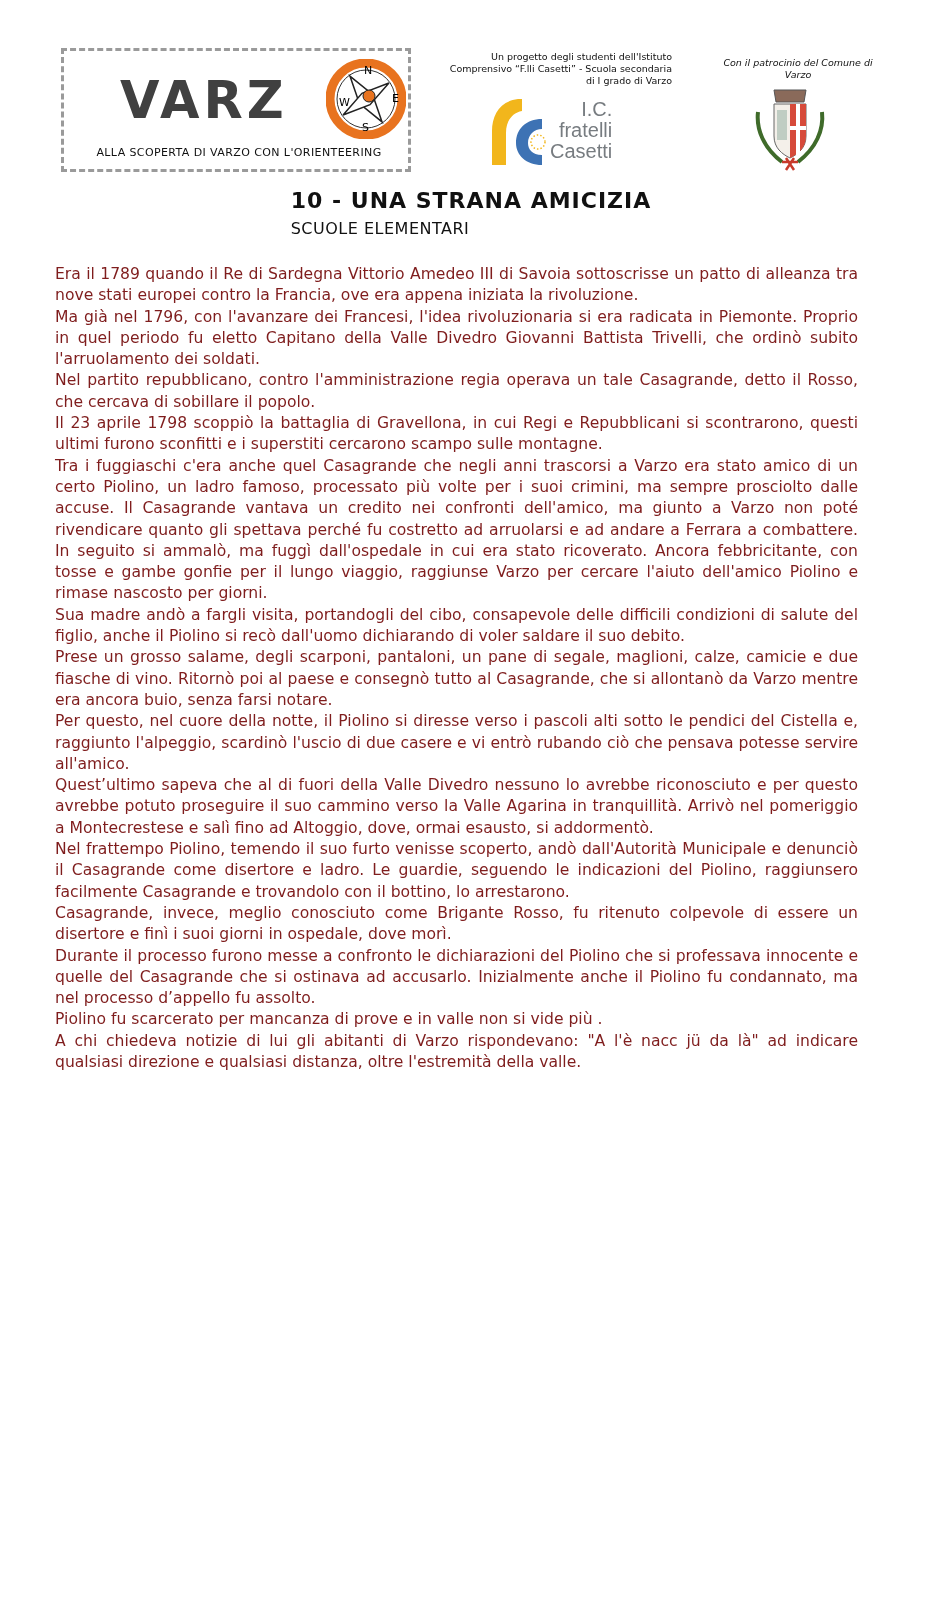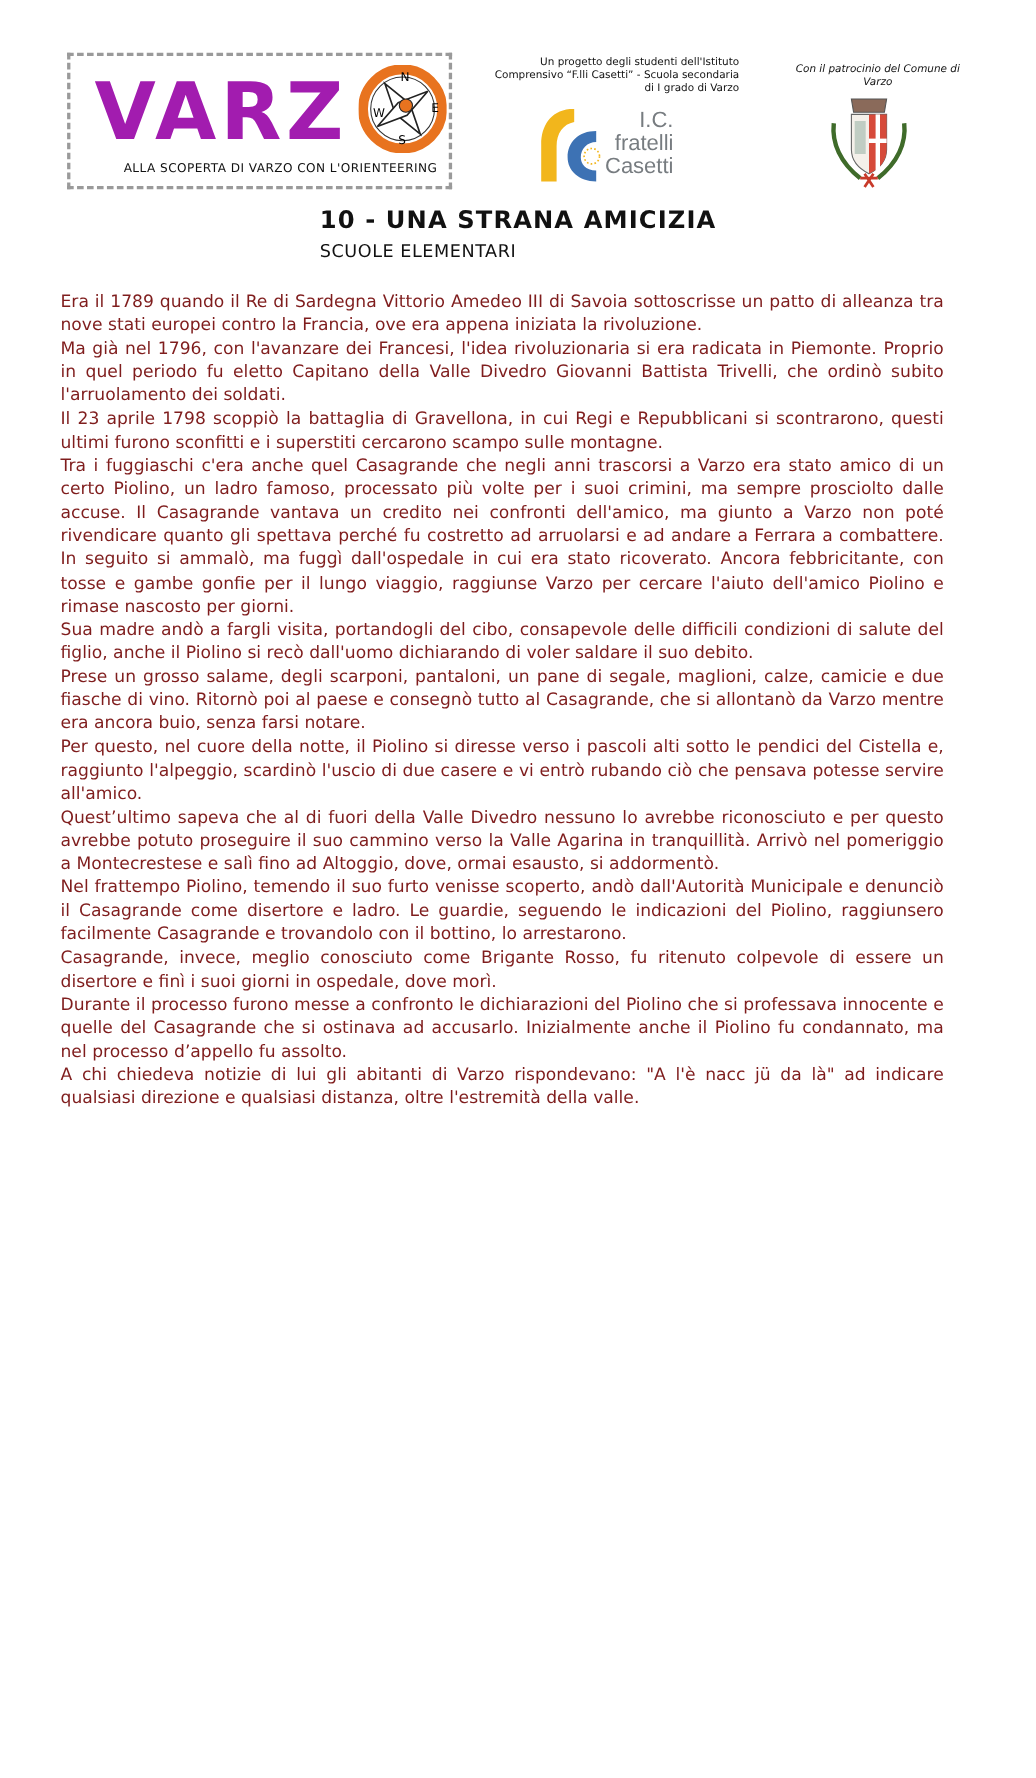--- a/index.html
+++ b/index.html
@@ -4,27 +4,27 @@
 <style>
   html, body { margin: 0; padding: 0; background: #ffffff; }
   body { width: 942px; height: 1616px; position: relative; overflow: hidden; color: #111; }
 
   
   .logo-box {
     position: absolute; left: 61px; top: 48px; width: 350px; height: 124px;
     border: 3px dashed #9a9a9a; box-sizing: border-box;
   }
   .logo-word {
-    position: absolute; left: 22px; top: 10px; height: 80px;
-    font-family: "DejaVu Sans", sans-serif; font-weight: bold; font-size: 72px;
-    letter-spacing: 4px; color: #a21caf; line-height: 80px;
+    position: absolute; left: 56px; top: 10px; height: 80px;
+    font-family: "DejaVu Sans", sans-serif; font-weight: bold; font-size: 51px;
+    letter-spacing: 4px; color: #404040; line-height: 80px;
   }
   .logo-compass { position: absolute; left: 262px; top: 8px; width: 80px; height: 80px; }
   .logo-tagline {
-    position: absolute; left: 26px; bottom: 10px; width: 330px; text-align: center;
+    position: absolute; left: 10px; bottom: 10px; width: 330px; text-align: center;
     font-family: "DejaVu Sans", sans-serif; font-size: 11px; letter-spacing: 0.4px; color: #111;
   }
 
   .project-note {
     position: absolute; left: 440px; top: 51px; width: 232px; text-align: right;
     font-family: "DejaVu Sans", sans-serif; font-size: 9.5px; line-height: 12px;
   }
   .school-logo { position: absolute; left: 488px; top: 95px; width: 140px; height: 72px; text-align: right; }
   .school-mark { position: absolute; left: 0; top: 0; width: 60px; height: 72px; }
   .school-name {
@@ -103,23 +103,25 @@
   <path d="M74 28 C76 46 68 64 50 78" fill="none" stroke="#3f6b2a" stroke-width="4"></path>
   <path d="M34 78 L50 78 M38 74 L46 86 M46 74 L38 86" stroke="#c83a2a" stroke-width="2.5"></path>
 </svg>
 
 <div class="title">10 - UNA STRANA AMICIZIA</div>
 <div class="subtitle">SCUOLE ELEMENTARI</div>
 
 <div class="story">
   <p>Era il 1789 quando il Re di Sardegna Vittorio Amedeo III  di Savoia sottoscrisse un patto di alleanza tra nove stati europei contro la Francia, ove era appena iniziata la rivoluzione.</p>
   <p>Ma già nel 1796, con l'avanzare dei Francesi, l'idea rivoluzionaria si era radicata in Piemonte. Proprio in quel periodo fu eletto Capitano della Valle Divedro Giovanni Battista Trivelli, che ordinò subito l'arruolamento dei soldati.</p>
+  <p>Nel partito repubblicano, contro l'amministrazione regia operava un tale Casagrande, detto il Rosso, che cercava di sobillare il popolo.</p>
   <p>Il 23 aprile 1798 scoppiò la battaglia di Gravellona, in cui Regi e Repubblicani si scontrarono, questi ultimi furono sconfitti e i superstiti cercarono scampo sulle montagne.</p>
   <p>Tra i fuggiaschi c'era anche quel Casagrande che negli anni trascorsi a Varzo era stato amico di un certo Piolino, un ladro famoso, processato più volte per i suoi crimini, ma sempre prosciolto dalle accuse.   Il Casagrande vantava un credito nei confronti dell'amico, ma giunto a Varzo   non poté rivendicare quanto gli spettava perché fu costretto ad arruolarsi e ad andare a Ferrara a combattere. In seguito si ammalò, ma fuggì dall'ospedale in cui era stato ricoverato. Ancora febbricitante, con tosse e gambe gonfie per il lungo viaggio, raggiunse Varzo per cercare l'aiuto dell'amico Piolino e rimase nascosto per giorni.</p>
   <p>Sua madre andò a fargli visita, portandogli del cibo, consapevole delle difficili condizioni di salute del figlio, anche il Piolino si recò dall'uomo dichiarando di voler saldare il suo debito.</p>
   <p>Prese un grosso salame, degli scarponi, pantaloni, un pane di segale, maglioni, calze, camicie e due fiasche di vino. Ritornò poi al paese e  consegnò tutto al Casagrande, che si allontanò da Varzo mentre era ancora buio, senza farsi notare.</p>
   <p>Per questo, nel cuore della notte, il Piolino si diresse verso i pascoli alti sotto le pendici del Cistella e, raggiunto l'alpeggio, scardinò l'uscio di due casere e vi entrò rubando ciò che pensava potesse servire all'amico.</p>
   <p>Quest’ultimo sapeva che al di fuori della Valle Divedro nessuno lo avrebbe riconosciuto e per questo avrebbe potuto proseguire il suo cammino   verso la Valle Agarina in tranquillità. Arrivò nel pomeriggio a Montecrestese e salì fino ad Altoggio, dove, ormai esausto, si addormentò.</p>
   <p>Nel frattempo Piolino, temendo il suo furto venisse scoperto, andò dall'Autorità Municipale e denunciò il Casagrande come disertore e ladro. Le guardie, seguendo le indicazioni del Piolino, raggiunsero facilmente Casagrande e trovandolo con il bottino, lo arrestarono.</p>
   <p>Casagrande, invece, meglio conosciuto come Brigante Rosso, fu ritenuto colpevole di essere un disertore e finì i suoi giorni in ospedale, dove morì.</p>
   <p>Durante il processo furono messe a confronto le dichiarazioni del Piolino che si professava innocente e quelle del Casagrande che si ostinava ad accusarlo. Inizialmente anche il Piolino fu condannato, ma nel processo   d’appello fu assolto.</p>
+  <p>Piolino fu scarcerato per mancanza di prove e in valle non si vide più .</p>
   <p>A chi chiedeva notizie di lui gli abitanti di Varzo rispondevano: "A l'è nacc jü da là" ad indicare qualsiasi direzione e qualsiasi distanza, oltre l'estremità della valle.</p>
 </div>
 
 </body></html>

